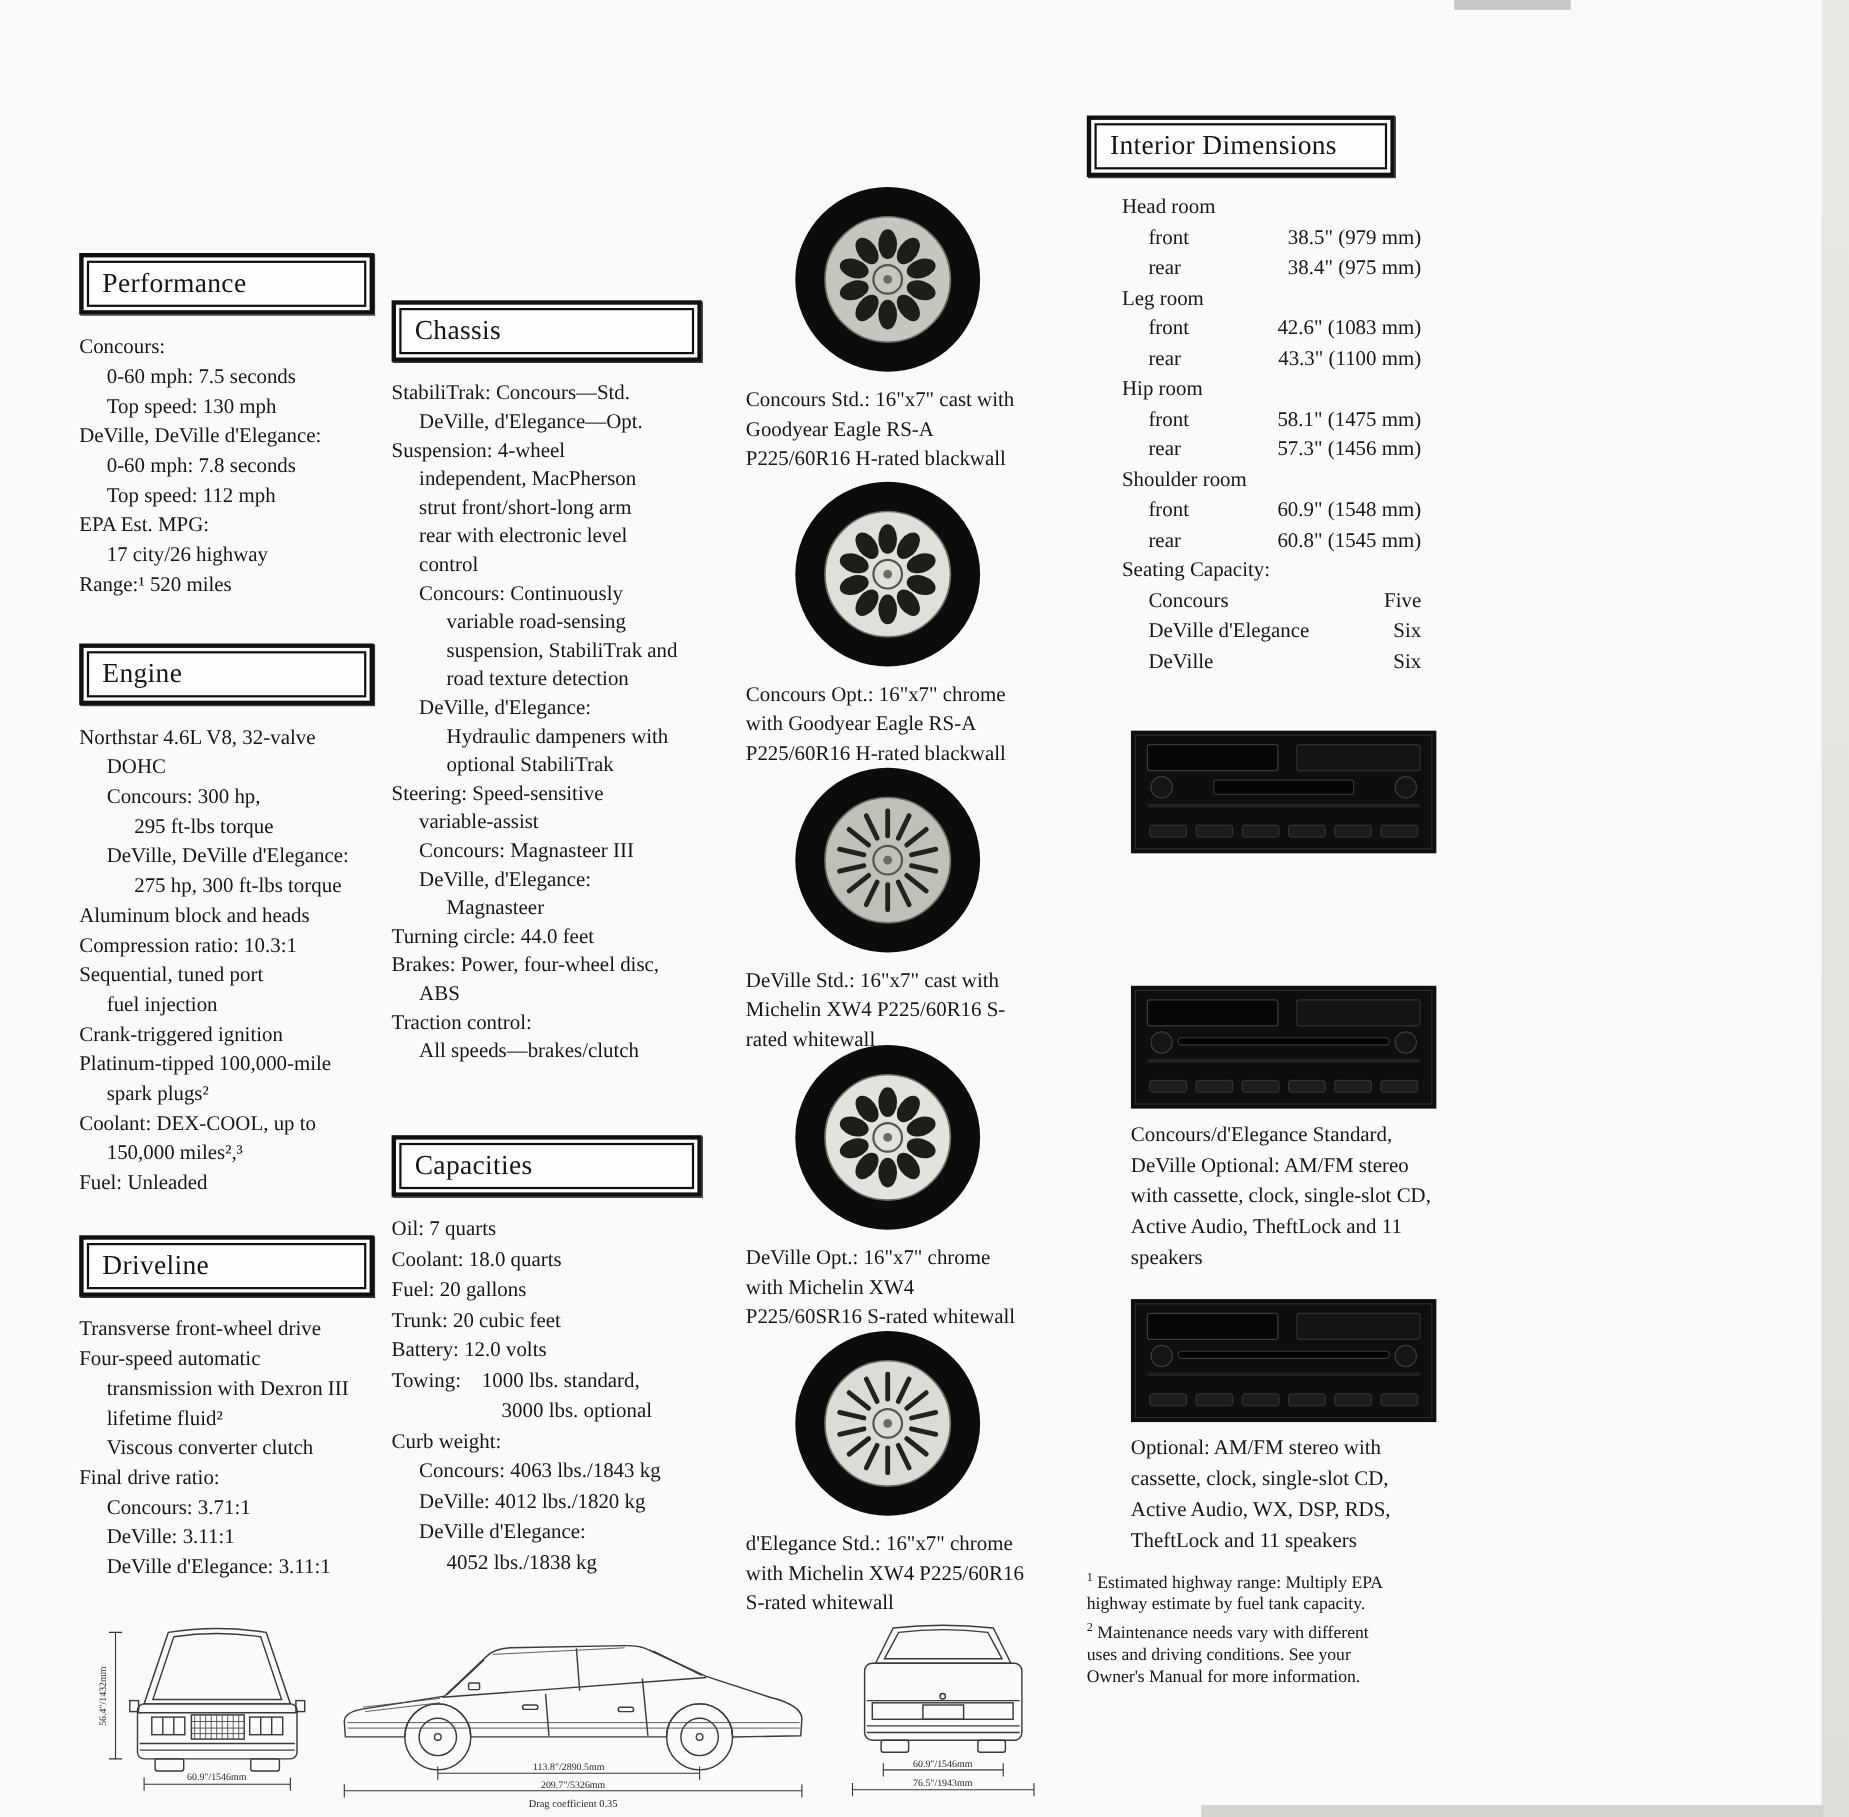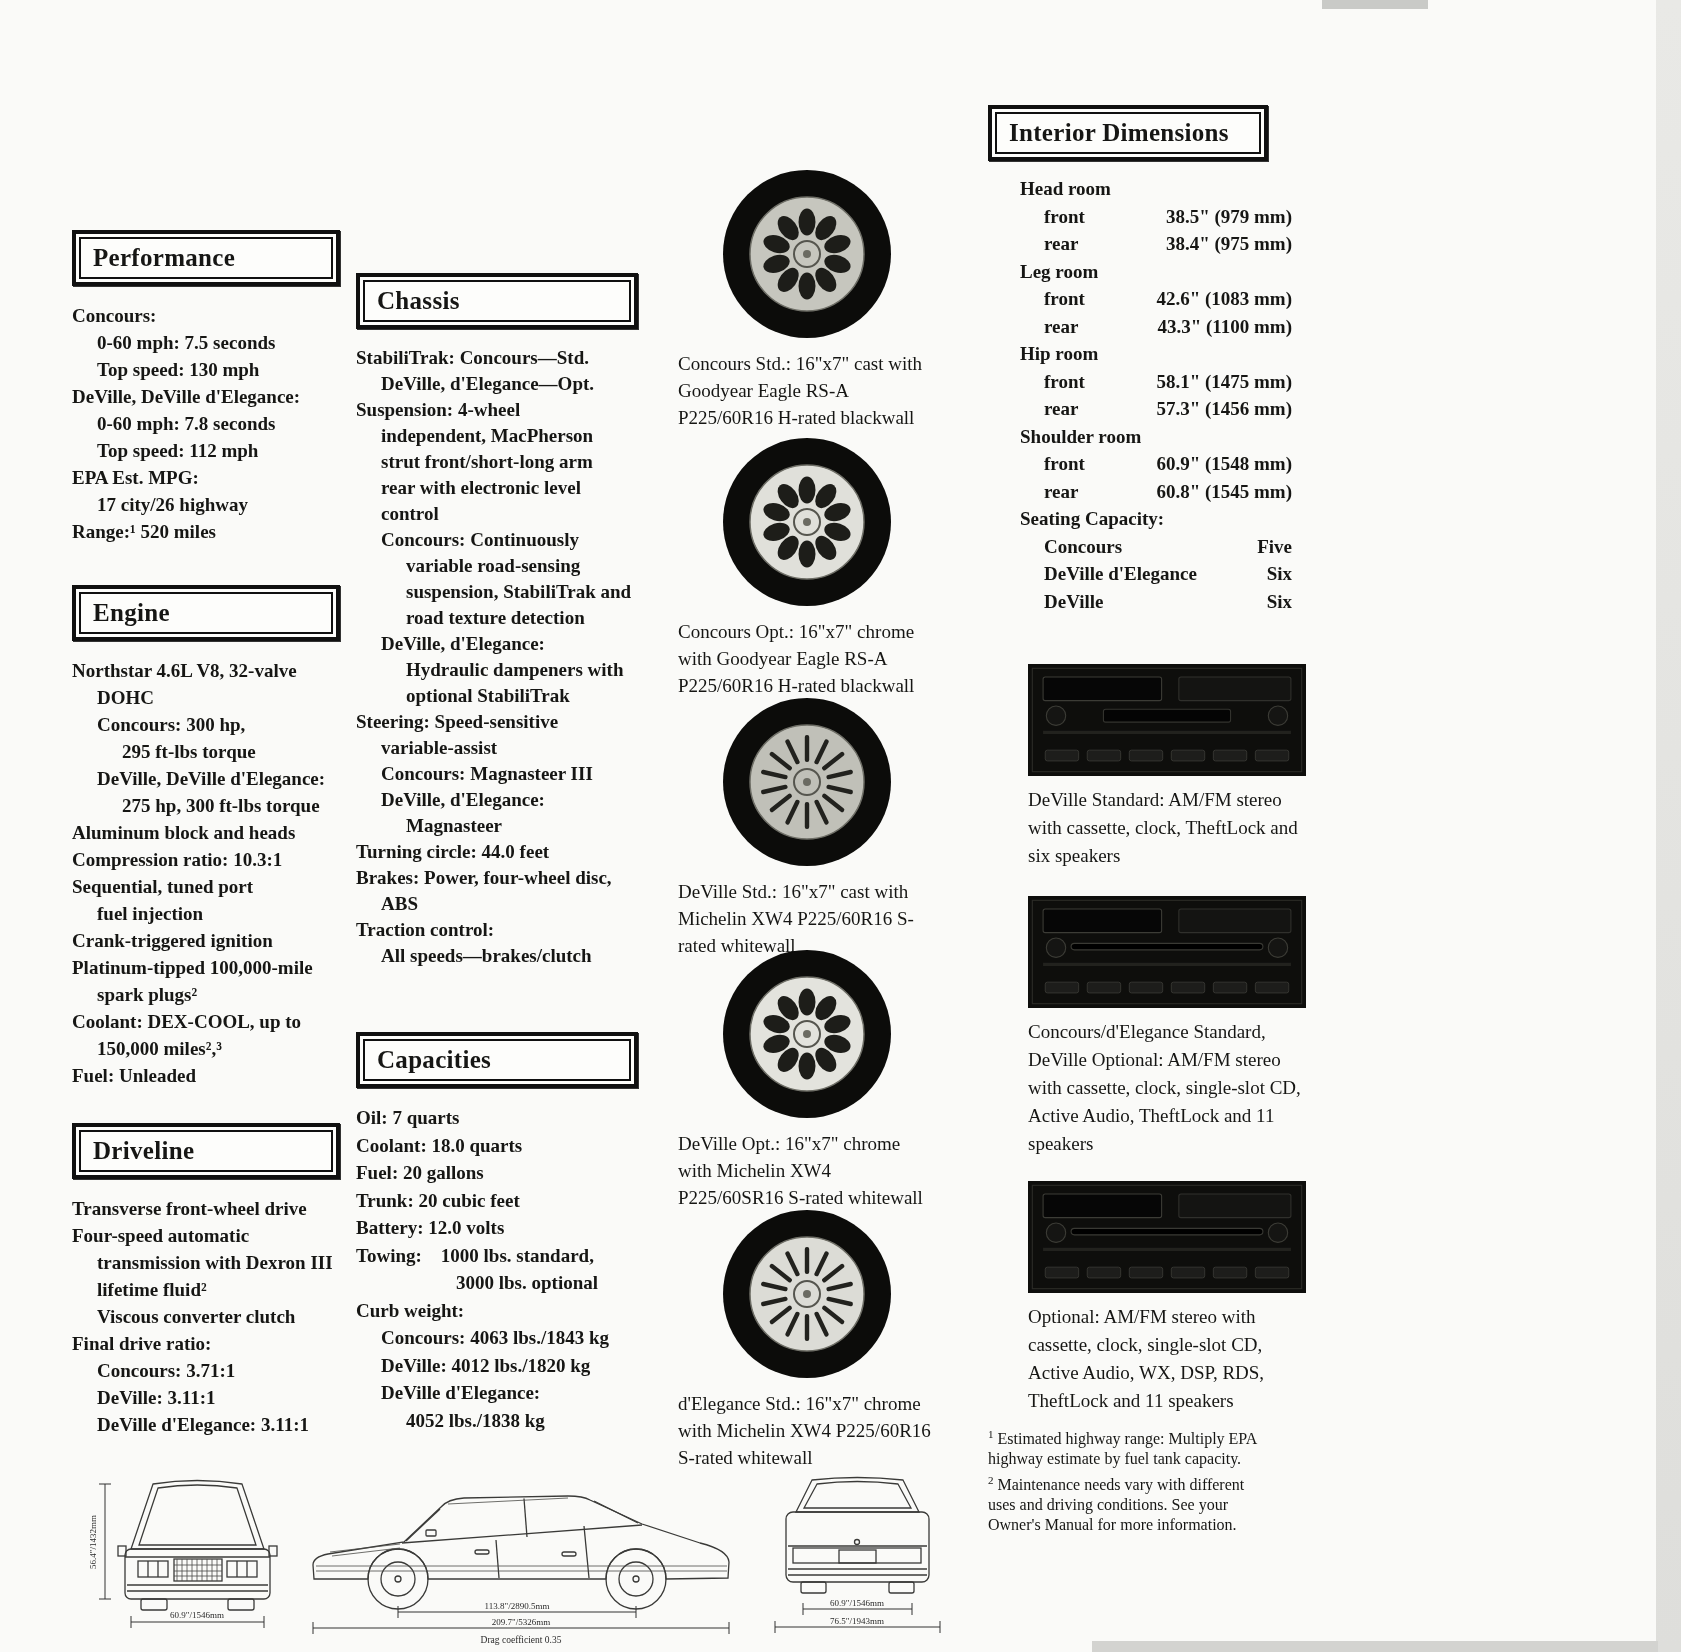--- a/index.html
+++ b/index.html
@@ -3,21 +3,21 @@
 <meta charset="utf-8">
 <style>
   html,body{margin:0;padding:0;background:#fafaf8;}
   .page{position:relative;width:1681px;height:1652px;background:#fafaf8;overflow:hidden;
         font-family:"Liberation Serif","DejaVu Serif",serif;color:#161614;}
   .artifact{position:absolute;}
   .edge-strip{right:0;top:0;width:25px;height:1652px;background:linear-gradient(180deg,#e9e9e6,#dededb);}
   .corner-tab{left:1322px;top:0;width:106px;height:9px;background:#c9cac7;}
   .bottom-band{left:1092px;top:1641px;width:566px;height:11px;background:#d3d3d0;}
 
-  section{position:absolute;font-weight:bold;}
+  section{position:absolute;}
   .hbox{border:4px solid #101010;background:#fdfdfb;padding:3px;margin-bottom:16px;box-shadow:1px 1px 0 #333;}
   .hin{border:2px solid #101010;padding:5px 12px;font-size:25px;letter-spacing:.3px;}
 
   .lines{--lh:27px;}
   .line{font-size:19px;line-height:var(--lh);white-space:pre;}
   .i1{padding-left:25px}.i2{padding-left:50px}.i4{padding-left:100px}
 
   .dims{width:100%;margin-left:32px;}
   .dimrow{display:flex;justify-content:space-between;font-size:19px;line-height:27.5px;padding-right:8px;align-items:flex-end;}
   .dimgroup{font-size:19px;line-height:27.5px;}
@@ -350,21 +350,20 @@
           <rect x="16" y="80" width="31" height="10" rx="2" fill="#1d1d1b" stroke="#3a3a35" stroke-width="0.8"></rect>
           <rect x="55" y="80" width="31" height="10" rx="2" fill="#1d1d1b" stroke="#3a3a35" stroke-width="0.8"></rect>
           <rect x="94" y="80" width="31" height="10" rx="2" fill="#1d1d1b" stroke="#3a3a35" stroke-width="0.8"></rect>
           <rect x="133" y="80" width="31" height="10" rx="2" fill="#1d1d1b" stroke="#3a3a35" stroke-width="0.8"></rect>
           <rect x="172" y="80" width="31" height="10" rx="2" fill="#1d1d1b" stroke="#3a3a35" stroke-width="0.8"></rect>
           <rect x="211" y="80" width="31" height="10" rx="2" fill="#1d1d1b" stroke="#3a3a35" stroke-width="0.8"></rect>
           <circle cx="26" cy="48" r="9" fill="#151513" stroke="#3c3c36"></circle>
           <circle cx="232" cy="48" r="9" fill="#151513" stroke="#3c3c36"></circle>
         </svg>
       </div>
-    <figcaption class="cap rcap">DeVille Standard: AM/FM stereo with cassette, clock, TheftLock and six speakers</figcaption>
   </figure>
   <figure class="radioblock" style="left:988px;top:880px">
     <div class="radio-art">
         <svg viewBox="0 0 258 104" preserveAspectRatio="none">
           <rect width="258" height="104" fill="#0e0e0c"></rect>
           <rect x="4" y="4" width="250" height="96" fill="none" stroke="#2c2c28"></rect>
           <rect x="14" y="12" width="110" height="22" rx="2" fill="#060606" stroke="#3c3c36"></rect>
           <rect x="140" y="12" width="104" height="22" rx="2" fill="#141412" stroke="#30302c"></rect>
           <rect x="40" y="44" width="178" height="6" rx="3" fill="#000" stroke="#3a3a34"></rect>
           <rect x="14" y="62" width="230" height="3" fill="#22221e"></rect>

